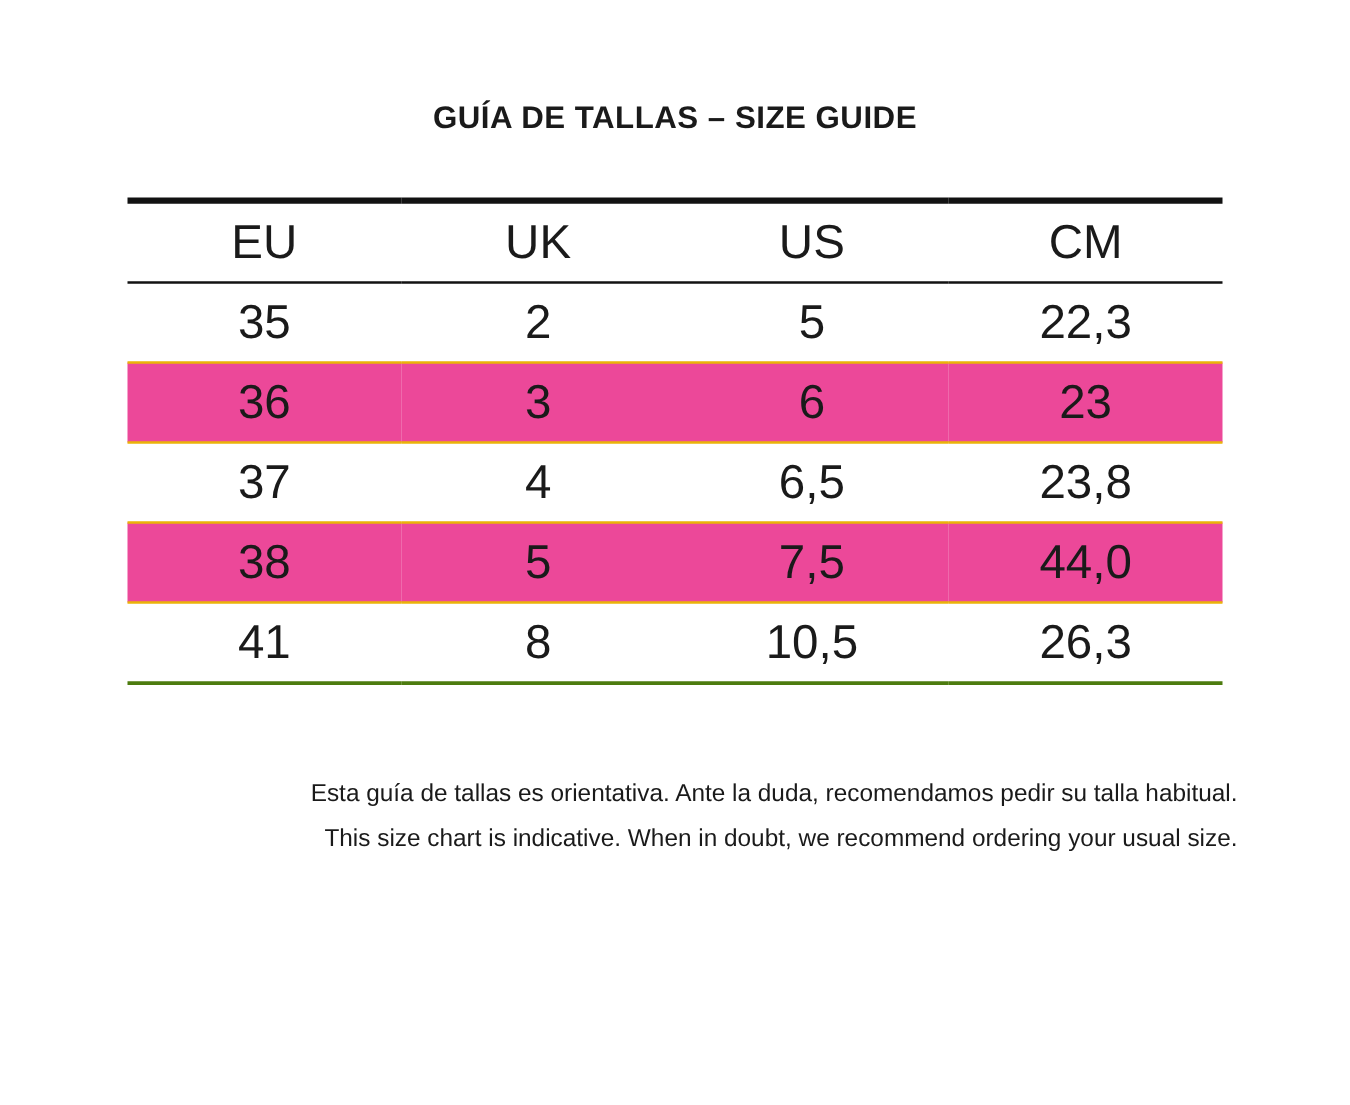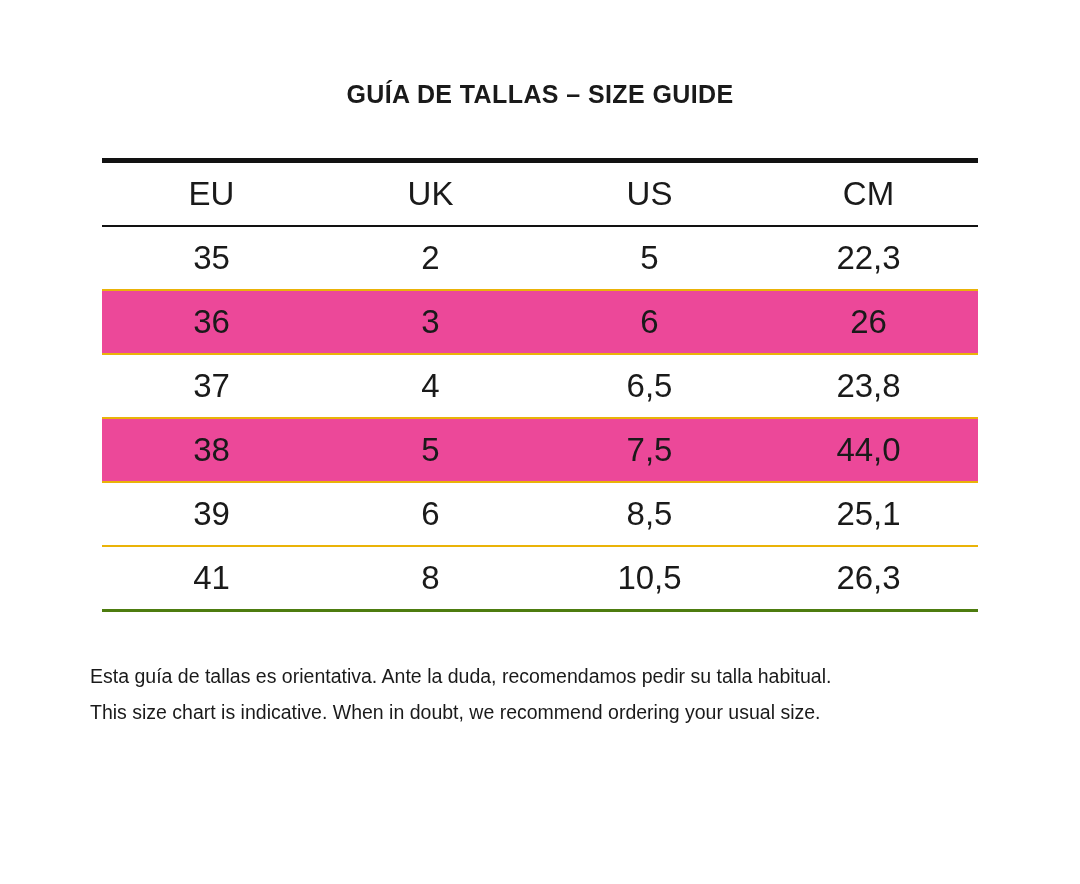--- a/index.html
+++ b/index.html
@@ -35,21 +35,21 @@
   }
   table.size-table {
     width: 100%;
     border-collapse: collapse;
     table-layout: fixed;
   }
   table.size-table td,
   table.size-table th {
     text-align: center;
     font-weight: 400;
-    font-size: 33px;
+    font-size: 38px;
     color: #1a1a1a;
     padding: 0;
     height: 62px;
     vertical-align: middle;
   }
   thead th {
     height: 88px;
     font-size: 33px;
     font-weight: 400;
   }
@@ -62,22 +62,22 @@
   }
   tbody tr.shaded {
     background: #ec4899;
   }
   tbody tr:last-child {
     border-bottom: 3px solid #4d7c0f;
   }
   .notes {
     width: 900px;
     margin: 0 auto;
-    padding-top: 46px;
-    text-align: left;
+    padding-top: 69px;
+    text-align: right;
   }
   .notes .note-line {
     font-size: 19.5px;
     line-height: 36px;
     color: #1a1a1a;
     white-space: nowrap;
   }
 </style>
 </head>
 <body>
@@ -100,39 +100,33 @@
         <tr>
           <td>35</td>
           <td>2</td>
           <td>5</td>
           <td>22,3</td>
         </tr>
         <tr class="shaded">
           <td>36</td>
           <td>3</td>
           <td>6</td>
-          <td>26</td>
+          <td>23</td>
         </tr>
         <tr>
           <td>37</td>
           <td>4</td>
           <td>6,5</td>
           <td>23,8</td>
         </tr>
         <tr class="shaded">
           <td>38</td>
           <td>5</td>
           <td>7,5</td>
           <td>44,0</td>
-        </tr>
-        <tr>
-          <td>39</td>
-          <td>6</td>
-          <td>8,5</td>
-          <td>25,1</td>
         </tr>
         <tr>
           <td>41</td>
           <td>8</td>
           <td>10,5</td>
           <td>26,3</td>
         </tr>
       </tbody>
     </table>
   </div>

